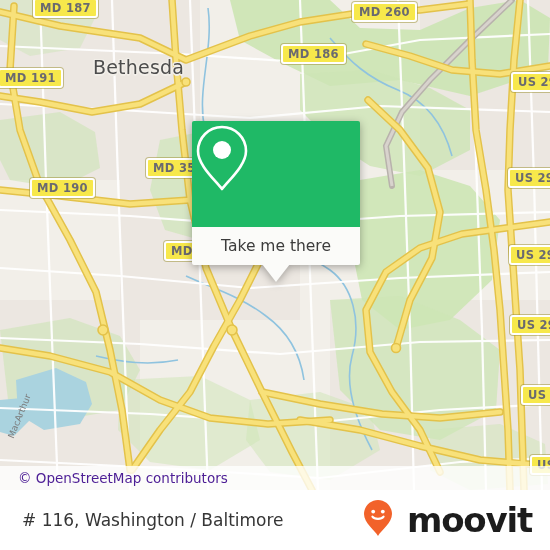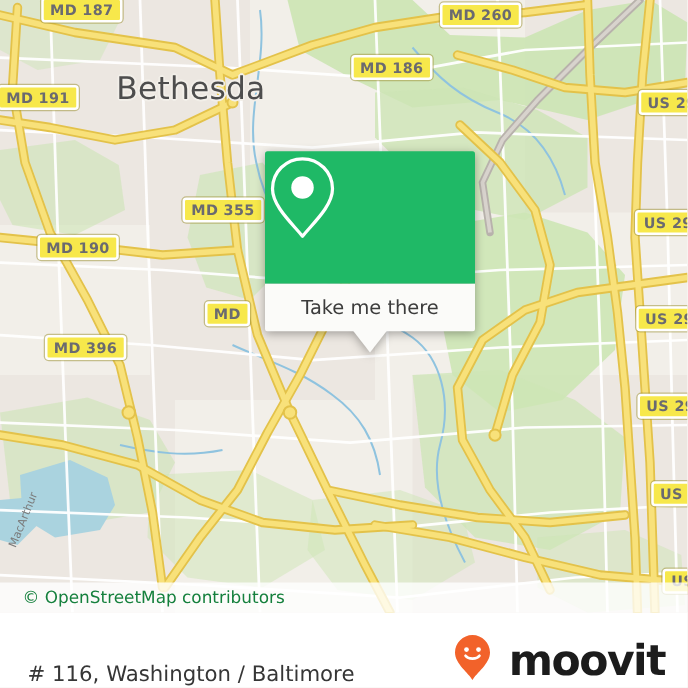--- a/index.html
+++ b/index.html
@@ -20,21 +20,21 @@
     font-family:"DejaVu Sans", sans-serif;
     color:#5a5a5a;
     white-space:nowrap;
     pointer-events:none;
     text-shadow:
        1px  1px 0 #f2efe9, -1px  1px 0 #f2efe9,
        1px -1px 0 #f2efe9, -1px -1px 0 #f2efe9,
        0 1.5px 0 #f2efe9, 0 -1.5px 0 #f2efe9,
        1.5px 0 0 #f2efe9, -1.5px 0 0 #f2efe9;
   }
-  .city-label{font-size:25px;color:#4d4d4d;letter-spacing:.2px;}
+  .city-label{font-size:19px;color:#4d4d4d;letter-spacing:.2px;}
 
   
   .shield{
     position:absolute;
     background:#f7e84b;
     border:2px solid #ffffff;
     border-radius:3px;
     box-shadow:0 0 0 1px rgba(160,150,60,.55);
     color:#6a6a70;
     font-family:"DejaVu Sans", sans-serif;
@@ -54,31 +54,30 @@
     transform:rotate(-68deg);
     transform-origin:left top;
     font-family:"DejaVu Sans", sans-serif;
   }
 
   
   #osm-attrib{
     position:absolute;left:0;bottom:0;width:550px;height:24px;
     background:rgba(255,255,255,.78);
     font-family:"DejaVu Sans", sans-serif;
-    font-size:13.5px;color:#15803d;
+    font-size:13.5px;color:#4c1d95;
     line-height:24px;
     padding-left:18px;
     box-sizing:border-box;
   }
 
   
   #callout{
     position:absolute;left:192px;top:121px;width:168px;
     filter:drop-shadow(0 2px 4px rgba(0,0,0,.32));
-    margin-left:20px;
   }
   #callout-body{
     background:#1fb966;
     height:106px;
     border-radius:2px 2px 0 0;
     display:flex;align-items:center;justify-content:center;
   }
   #callout-action{
     background:#fbfbf9;
     height:38px;
@@ -93,21 +92,21 @@
     width:0;height:0;
     border-left:14px solid transparent;
     border-right:14px solid transparent;
     border-top:18px solid #fbfbf9;
   }
 
   
   #footer{
     position:absolute;left:0;top:490px;width:550px;height:60px;
     background:#ffffff;
-    display:flex;align-items:flex-end;justify-content:space-between;
+    display:flex;align-items:center;justify-content:space-between;
     box-sizing:border-box;
     padding:0 18px 0 22px;
   }
   #footer-title{
     font-family:"DejaVu Sans", sans-serif;
     font-size:17px;color:#363636;white-space:nowrap;
   }
   #brand{display:flex;align-items:center;gap:14px;}
   #brand-word{
     font-family:"DejaVu Sans", sans-serif;
@@ -238,24 +237,23 @@
 
     <div class="rot-label" style="left:6px;top:436px;">MacArthur</div>
 
     <div class="shield" style="left:33px;top:-2px;">MD 187</div>
     <div class="shield" style="left:352px;top:2px;">MD 260</div>
     <div class="shield" style="left:253px;top:44px;margin-left:28px;">MD 186</div>
     <div class="shield" style="left:-2px;top:68px;">MD 191</div>
     <div class="shield" style="left:511px;top:72px;">US 29</div>
     <div class="shield" style="left:146px;top:158px;">MD 355</div>
     <div class="shield" style="left:508px;top:168px;">US 29</div>
-    <div class="shield" style="left:30px;top:188px;text-align:right;">MD 190</div>
+    <div class="shield" style="left:30px;top:178px;text-align:right;">MD 190</div>
     <div class="shield" style="left:164px;top:241px;">MD</div>
     <div class="shield" style="left:509px;top:245px;">US 29</div>
-    <div class="shield" style="left:36px;top:268px;">MD 396</div>
     <div class="shield" style="left:510px;top:315px;">US 29</div>
     <div class="shield" style="left:521px;top:385px;">US 2</div>
     <div class="shield" style="left:530px;top:455px;">US</div>
 
     <div id="callout">
       <div id="callout-body">
         <span>
           <svg width="60" height="74" viewBox="0 0 60 74" aria-hidden="true">
             <path d="M30 6 C16.7 6 6 16.7 6 30 C6 44 22 58 30 68 C38 58 54 44 54 30 C54 16.7 43.3 6 30 6 Z" fill="none" stroke="#ffffff" stroke-width="2.6" stroke-linejoin="round"></path>
             <circle cx="30" cy="29" r="9" fill="#ffffff"></circle>

